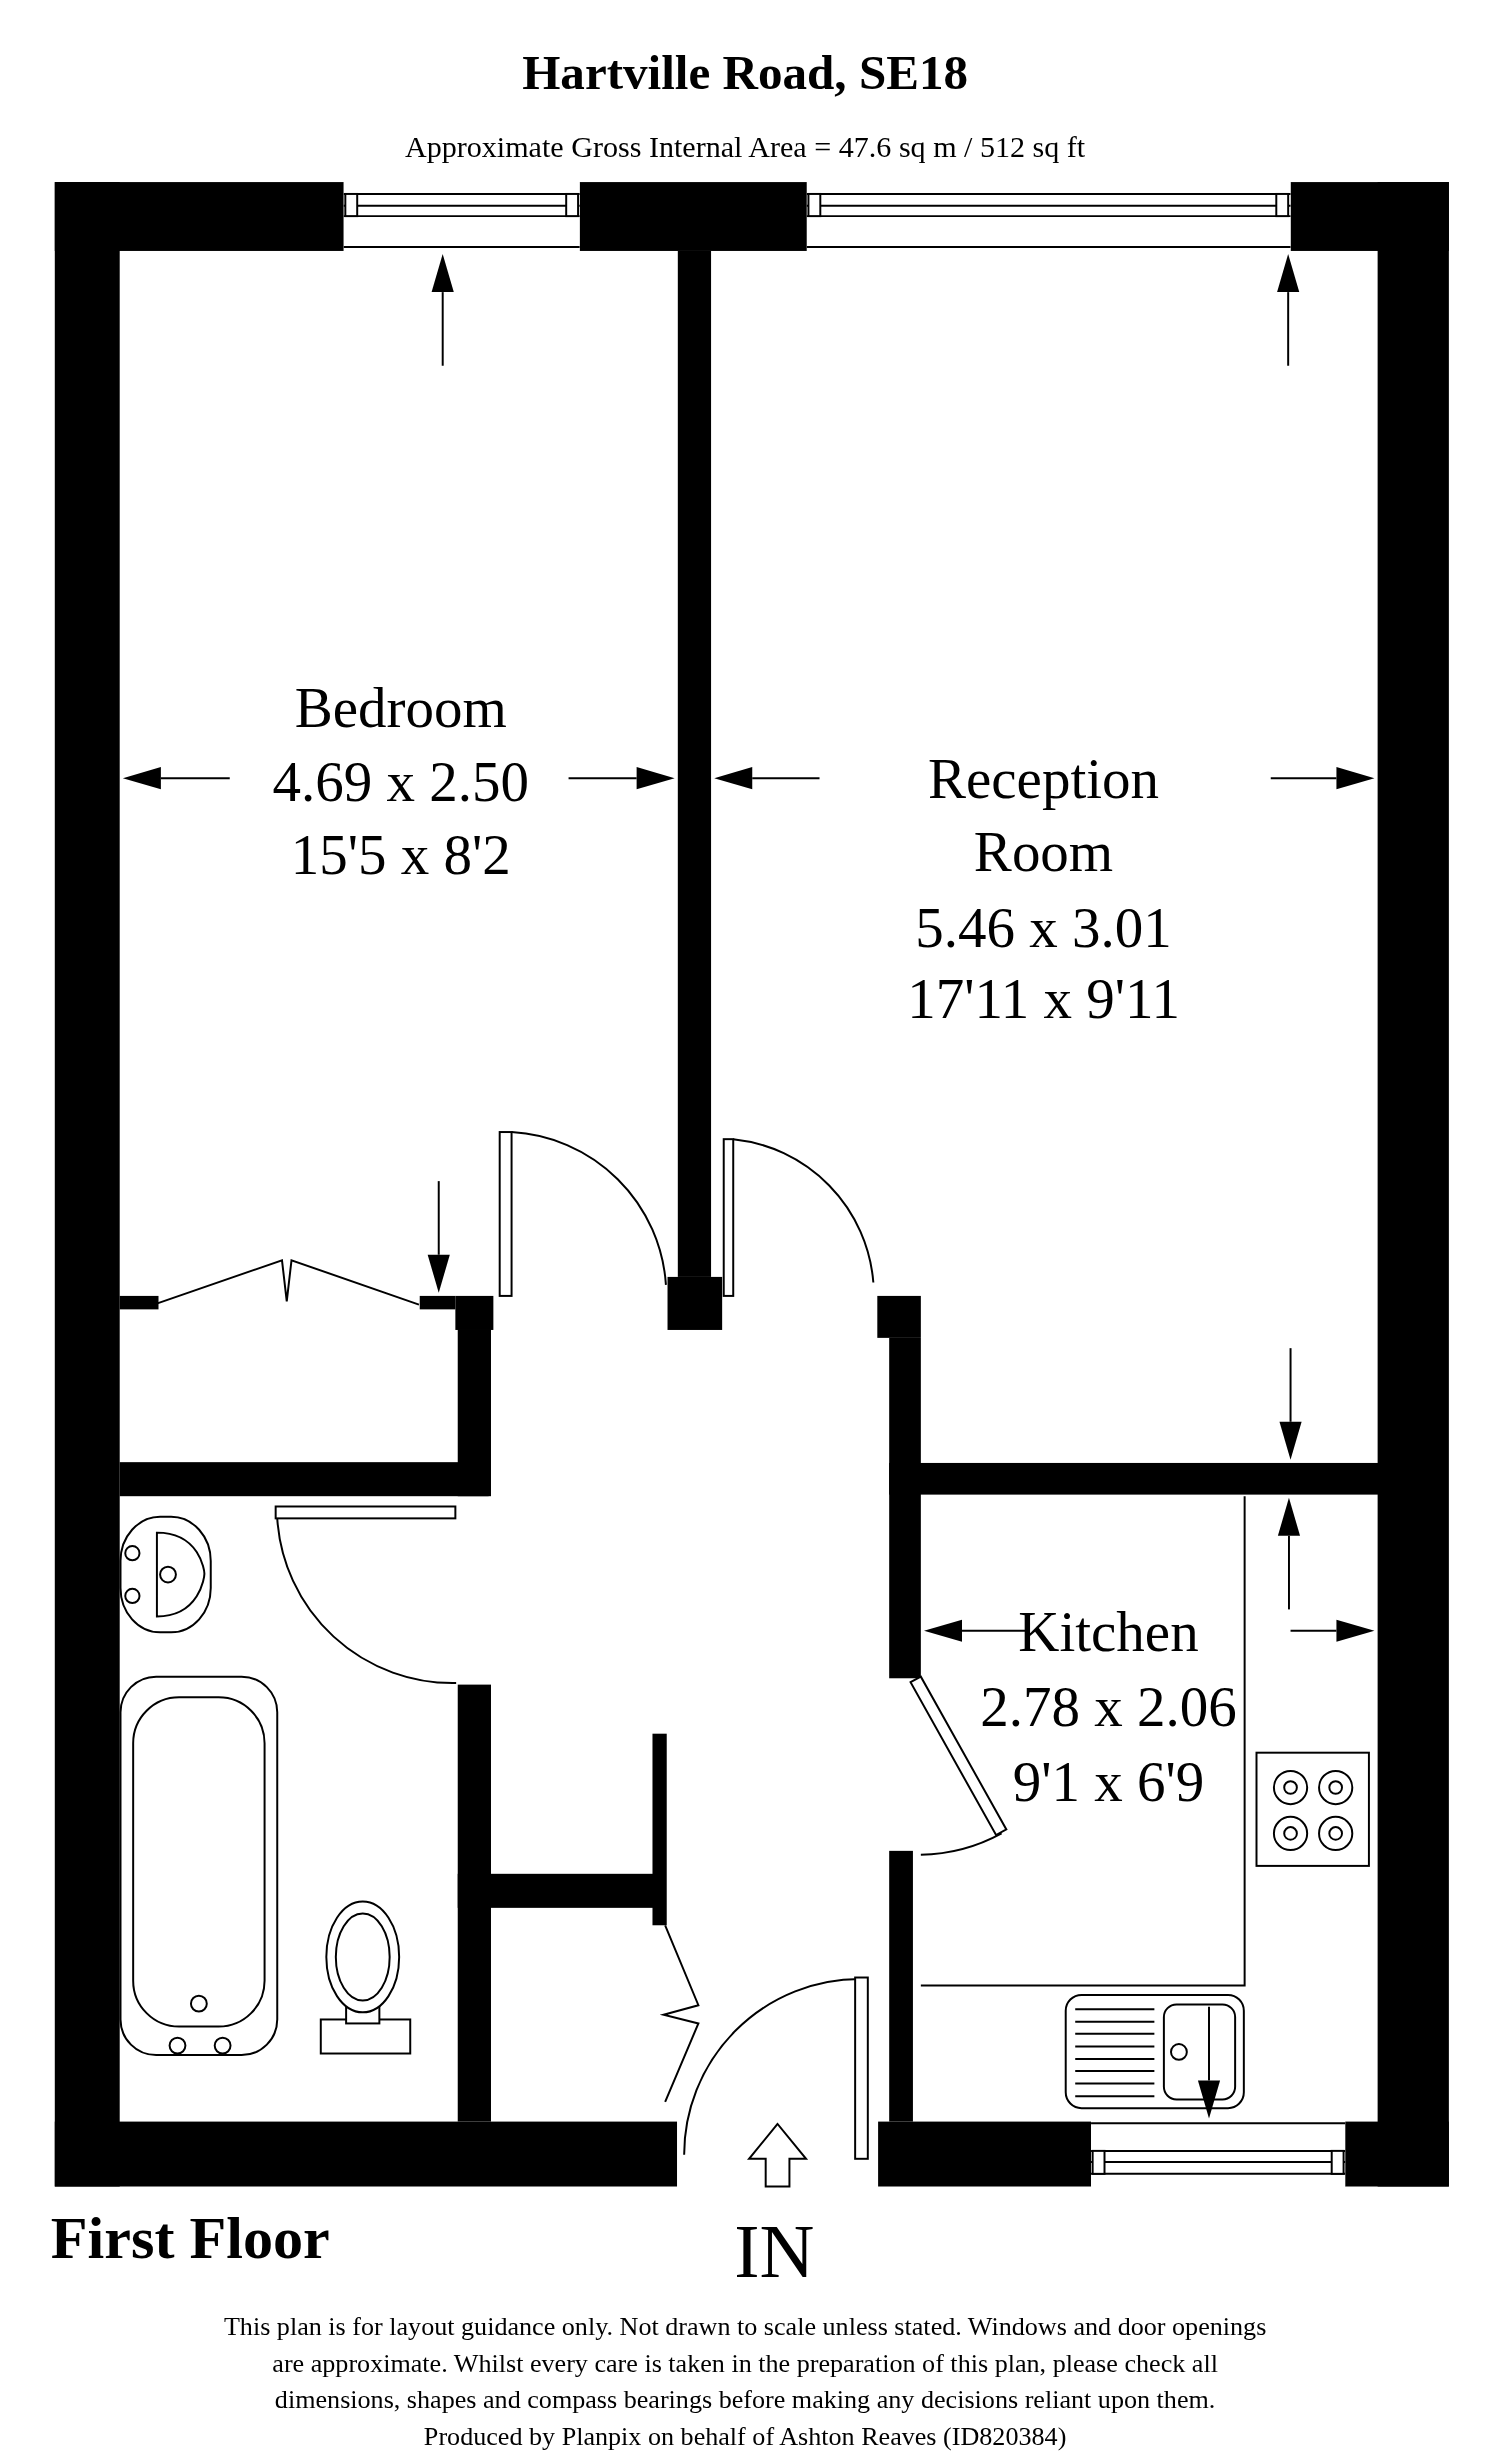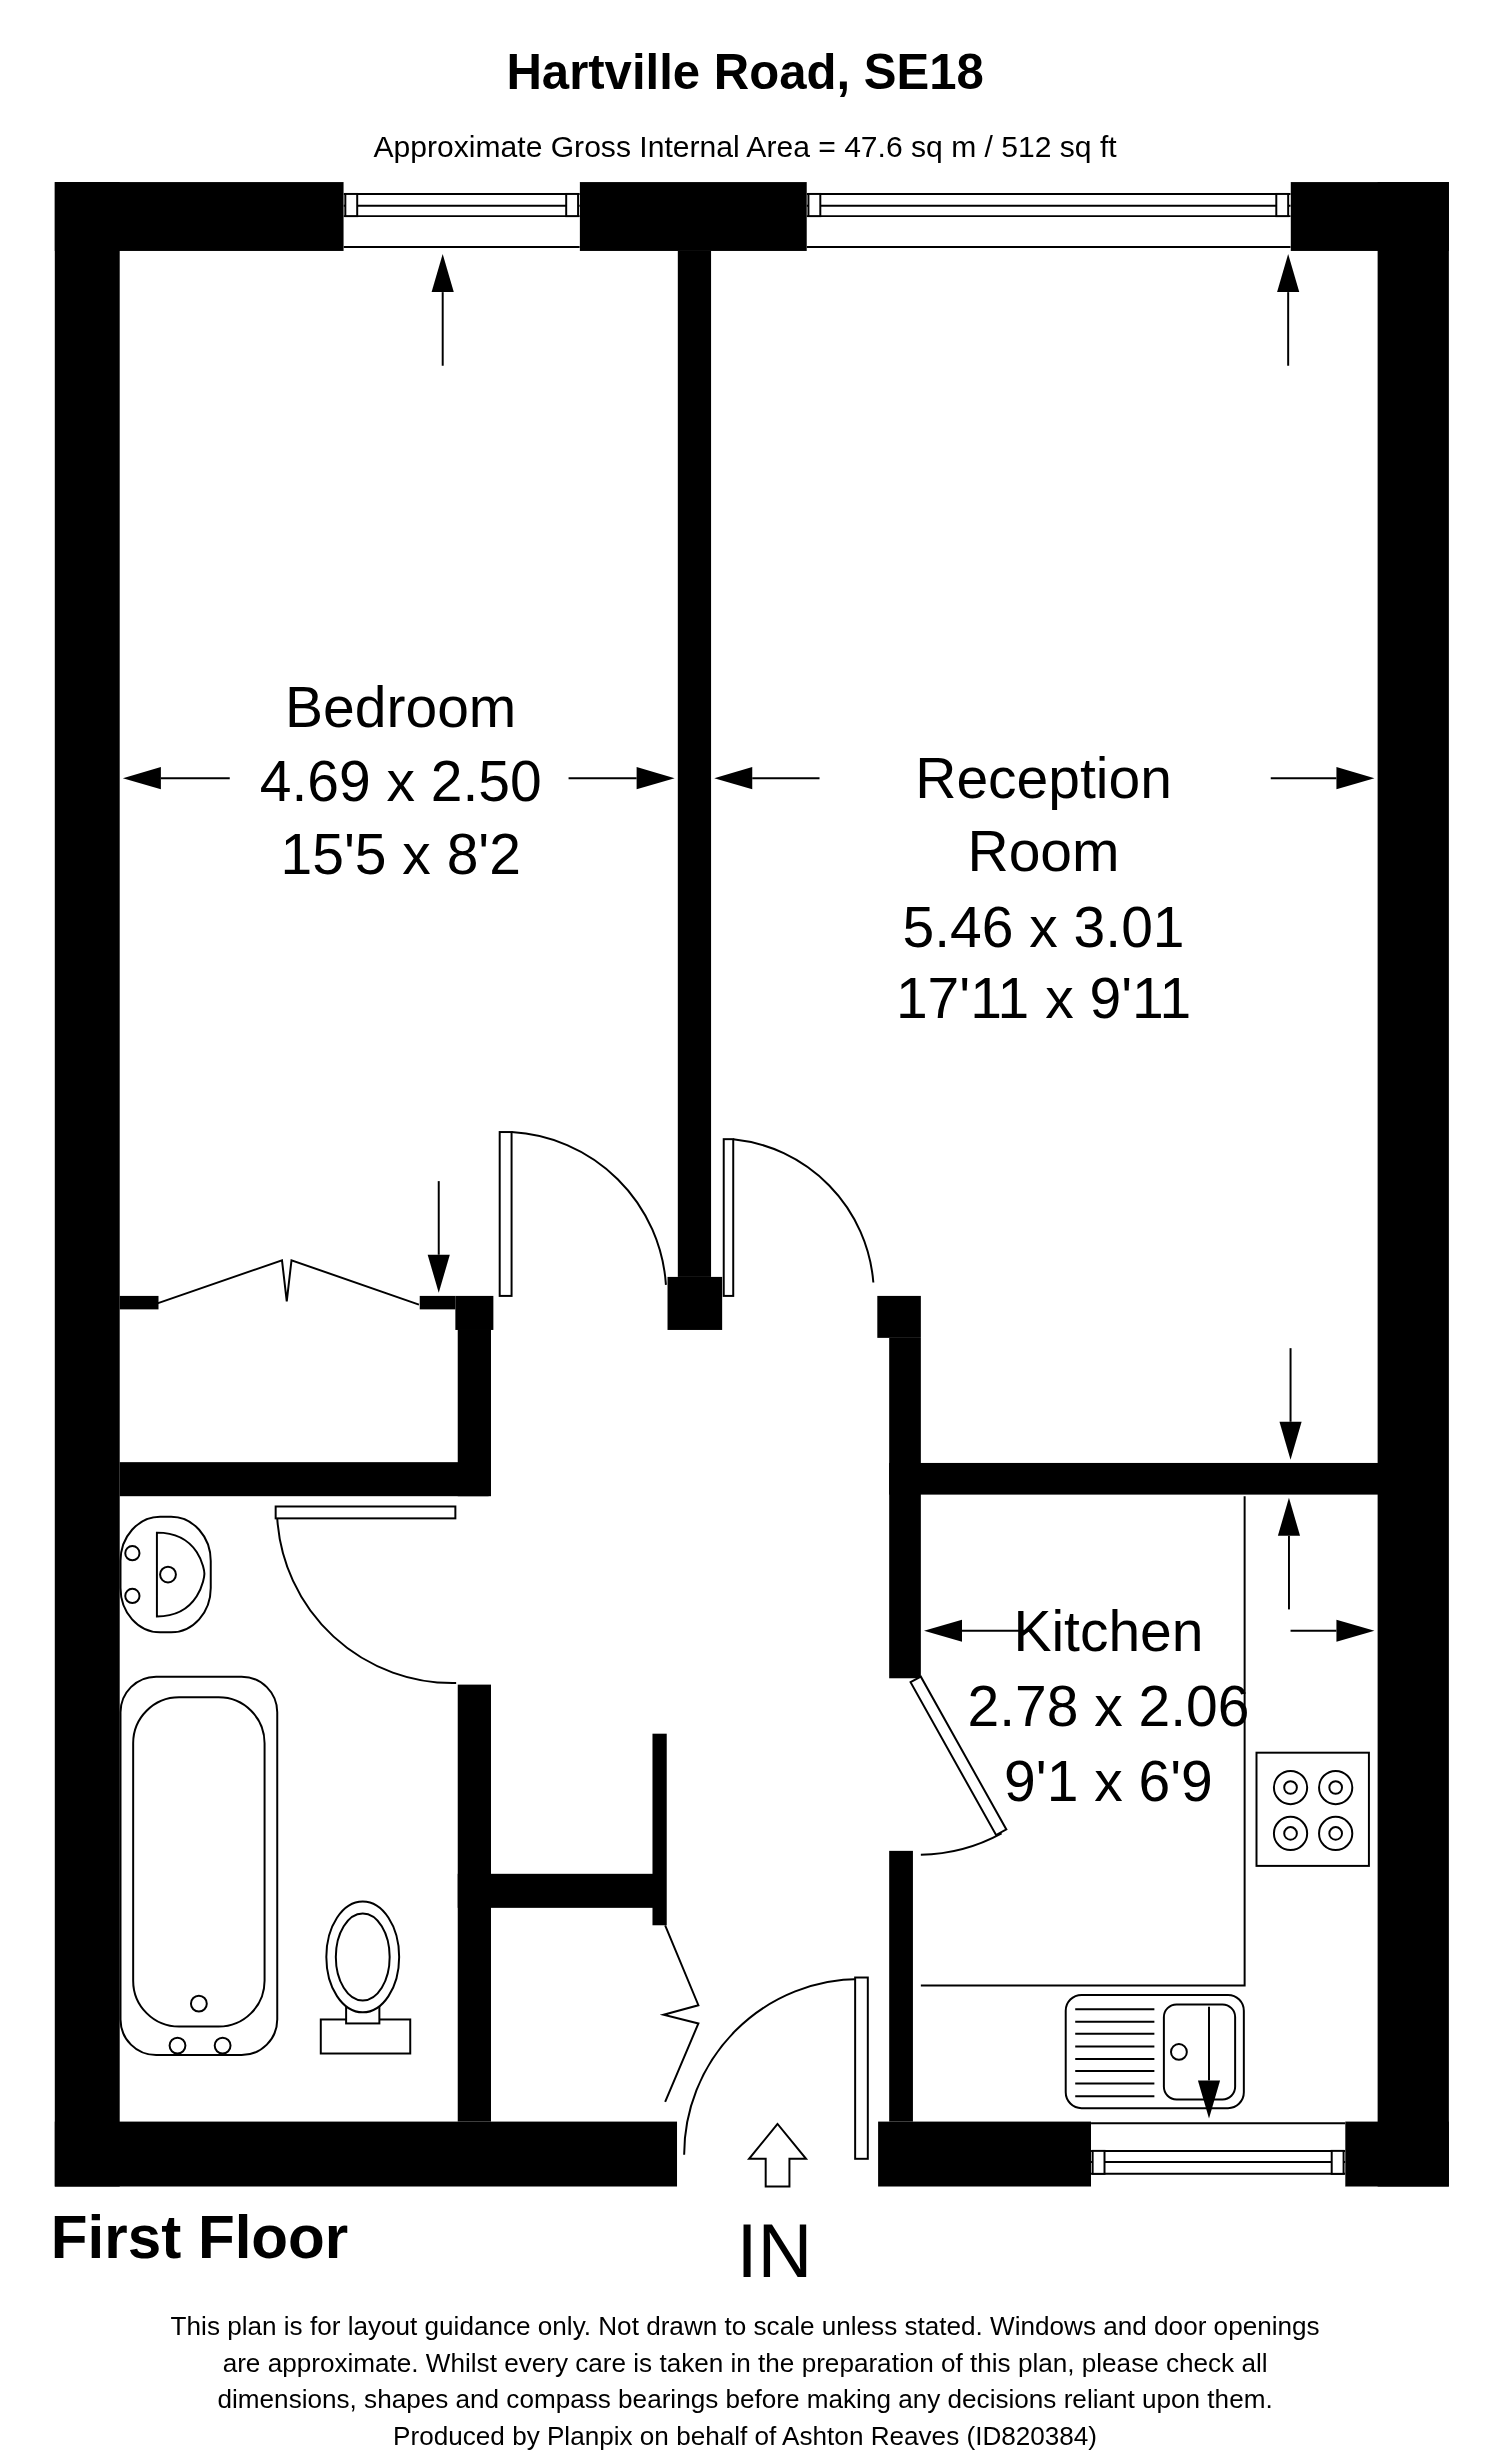--- a/index.html
+++ b/index.html
@@ -5,21 +5,21 @@
   html, body {
     margin: 0;
     padding: 0;
     background: #ffffff;
   }
   .page {
     position: relative;
     width: 1491px;
     height: 2462px;
     background: #ffffff;
-    font-family: Liberation Sans, sans-serif;
+    font-family: Liberation Serif, serif;
   }
   svg { display: block; }
   .wall { fill: #000000; stroke: none; }
   .thin { stroke: #000000; stroke-width: 2.5; fill: none; }
   .thin-white { stroke: #000000; stroke-width: 2.5; fill: #ffffff; }
   .arrow-line { stroke: #000000; stroke-width: 2.5; fill: none; }
   .arrow-head { fill: #000000; stroke: none; }
   .t-title { font-size: 62px; font-weight: bold; }
   .t-sub { font-size: 38px; }
   .t-room { font-size: 72px; }

